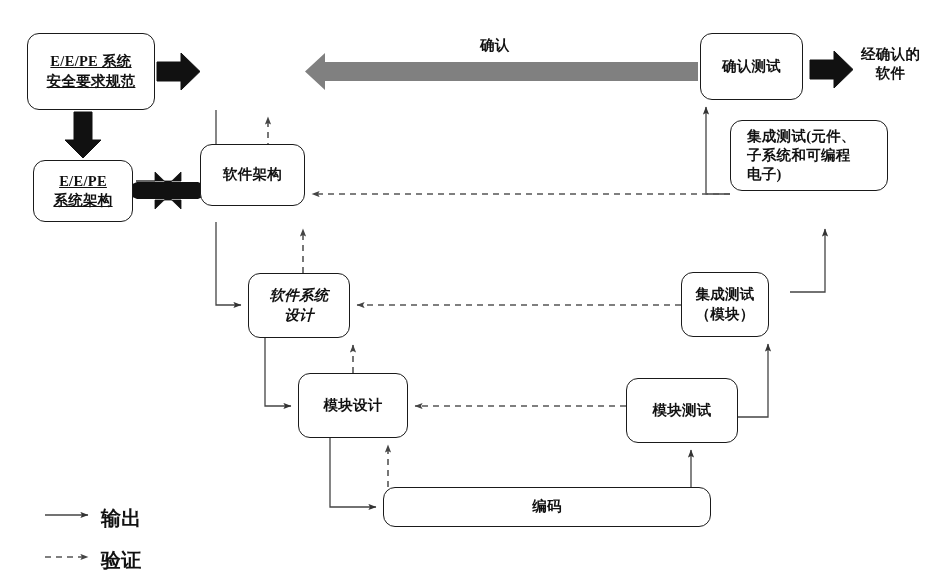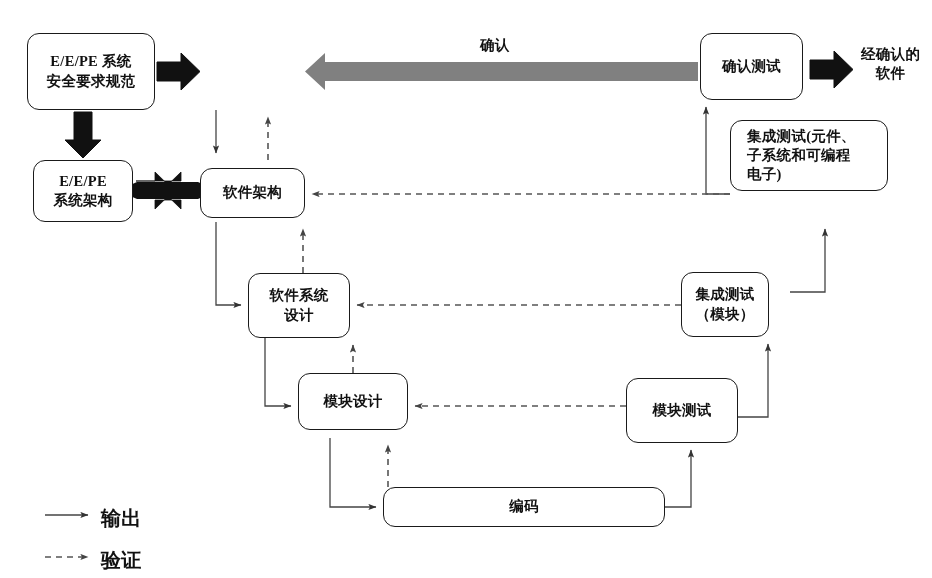--- a/index.html
+++ b/index.html
@@ -38,20 +38,21 @@
     font-size: 14.5px;
     line-height: 1.32;
     letter-spacing: 0.3px;
     z-index: 3;
   }
   .node .txt { display: block; padding: 0 4px; white-space: pre-line; }
   .node.left-text { justify-content: flex-start; text-align: left; }
   .node.left-text .txt { padding-left: 16px; }
   .node.mono-lat {
     font-family: "Liberation Serif", "DejaVu Serif", serif;
+    text-decoration: underline;
   }
   .free-label {
     position: absolute;
     color: #111111;
     font-weight: 700;
     font-size: 14.5px;
     line-height: 1.3;
     white-space: pre-line;
     z-index: 4;
     letter-spacing: 0.3px;
@@ -137,34 +138,34 @@
     <span class="txt">E/E/PE 系统
 安全要求规范</span>
   </div>
 
 
   <div class="node mono-lat" style="left:33px;  top:160px; width:100px; height:62px;">
     <span class="txt">E/E/PE
 系统架构</span>
   </div>
 
-  <div class="node" style="left:200px; top:168px; width:105px; height:50px;">
+  <div class="node" style="left:200px; top:144px; width:105px; height:62px;">
     <span class="txt">软件架构</span>
   </div>
 
-  <div class="node" style="left:248px; top:273px; width:102px; height:65px;">
+  <div class="node" style="left:248px; top:273px; width:102px; height:65px;font-style:italic;">
     <span class="txt">软件系统
 设计</span>
   </div>
 
-  <div class="node" style="left:298px; top:373px; width:110px; height:57px;">
+  <div class="node" style="left:298px; top:373px; width:110px; height:65px;">
     <span class="txt">模块设计</span>
   </div>
 
-  <div class="node" style="left:383px; top:487px; width:282px; height:40px;align-items:center;">
+  <div class="node" style="left:383px; top:487px; width:328px; height:40px;align-items:center;">
     <span class="txt">编码</span>
   </div>
 
   <div class="node" style="left:626px; top:378px; width:112px; height:65px;">
     <span class="txt">模块测试</span>
   </div>
 
   <div class="node" style="left:681px; top:272px; width:88px; height:65px;">
     <span class="txt">集成测试
 （模块）</span>

